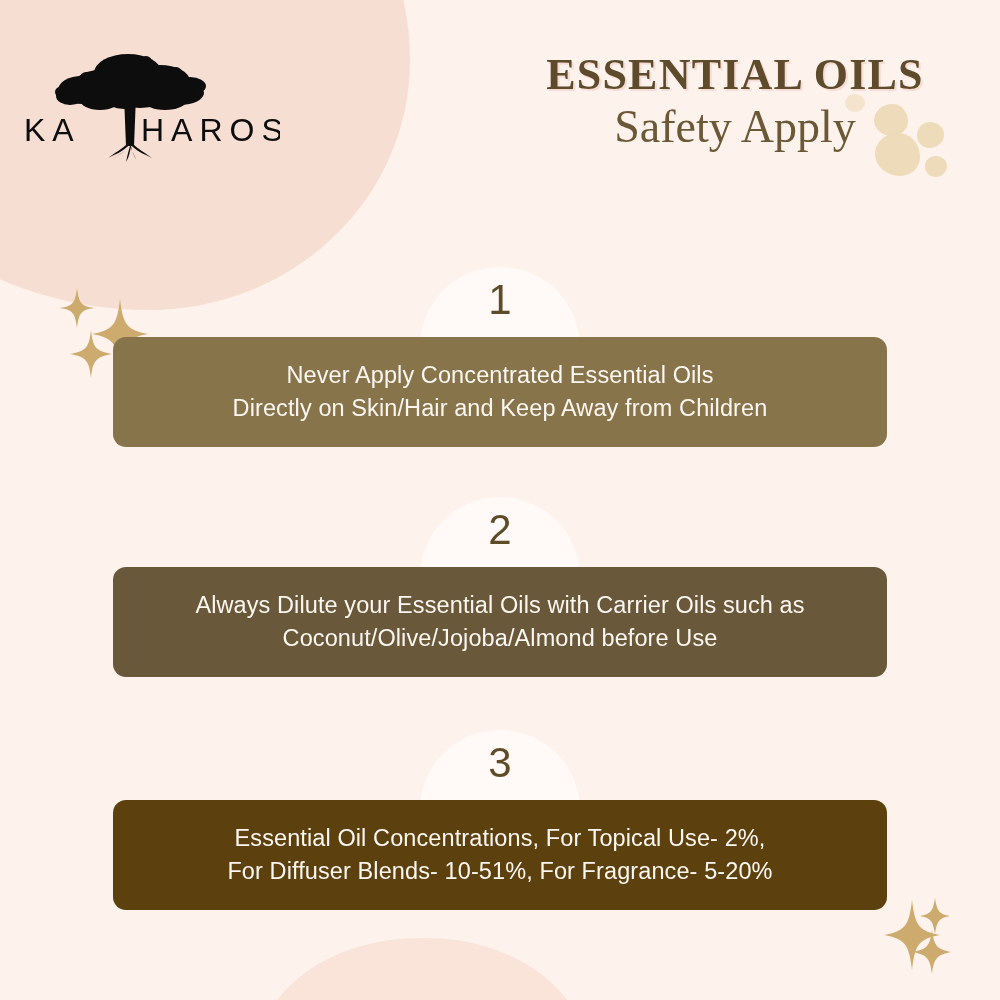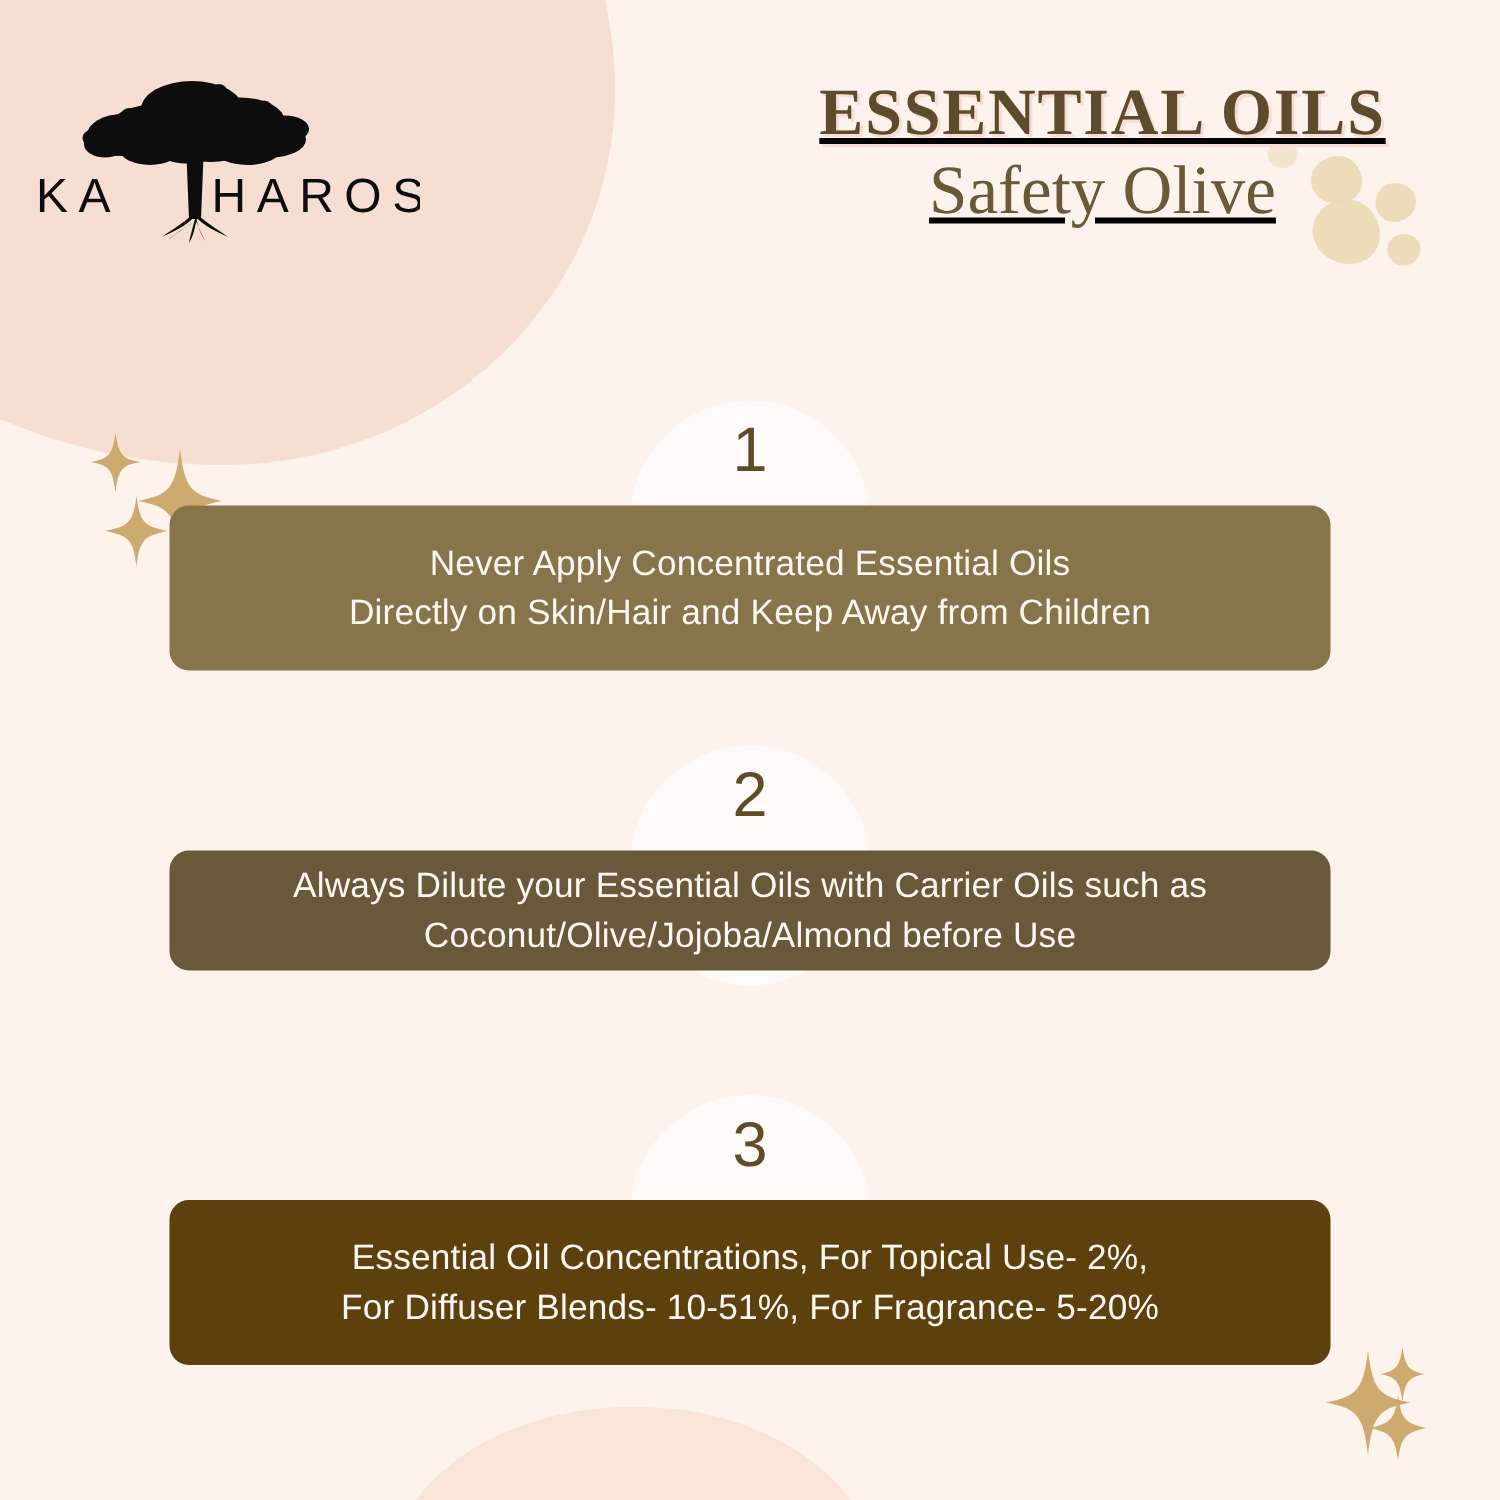--- a/index.html
+++ b/index.html
@@ -82,21 +82,20 @@
   }
   #logo svg { display: block; }
 
   
   #heading {
     position: absolute;
     left: 500px;
     top: 52px;
     width: 470px;
     text-align: center;
-    text-decoration: underline;
   }
   #heading .title-main {
     font-family: "Liberation Serif", "DejaVu Serif", serif;
     font-weight: 700;
     font-size: 44px;
     letter-spacing: 1.2px;
     color: #5e4b2b;
     text-shadow: 2px 2px 0 #f6dcd4;
     margin: 0;
     line-height: 1.05;
@@ -163,21 +162,21 @@
     text-align: center;
     white-space: pre-line;
     letter-spacing: .1px;
   }
 
   #tip-1 { top: 337px; }
   #tip-2 { top: 567px; }
   #tip-3 { top: 800px; }
 
   #tip-1 .card { background: #87744b; height: 110px; }
-  #tip-2 .card { background: #695839; height: 80px; }
+  #tip-2 .card { background: #695839; height: 110px; }
   #tip-3 .card { background: #5c400d; height: 110px; }
 </style>
 </head>
 <body>
 
 <div id="poster">
 
   <div class="blob blob-top"></div>
   <div class="blob blob-bottom"></div>
 
@@ -252,21 +251,21 @@
       </g>
       <g fill="#0d0d0d" font-family="Liberation Sans, sans-serif" font-size="32" letter-spacing="7">
         <text x="4" y="93">KA</text>
         <text x="121" y="93">HAROS</text>
       </g>
     </svg>
   </div>
 
   <div id="heading">
     <div class="title-main">ESSENTIAL OILS</div>
-    <div class="title-sub">Safety Olive</div>
+    <div class="title-sub">Safety Apply</div>
   </div>
 
   <div class="tip" id="tip-1">
     <div class="badge"></div>
     <div class="badge-num">1</div>
     <div class="card">
       <div class="card-text">Never Apply Concentrated Essential Oils
 Directly on Skin/Hair and Keep Away from Children</div>
     </div>
   </div>

